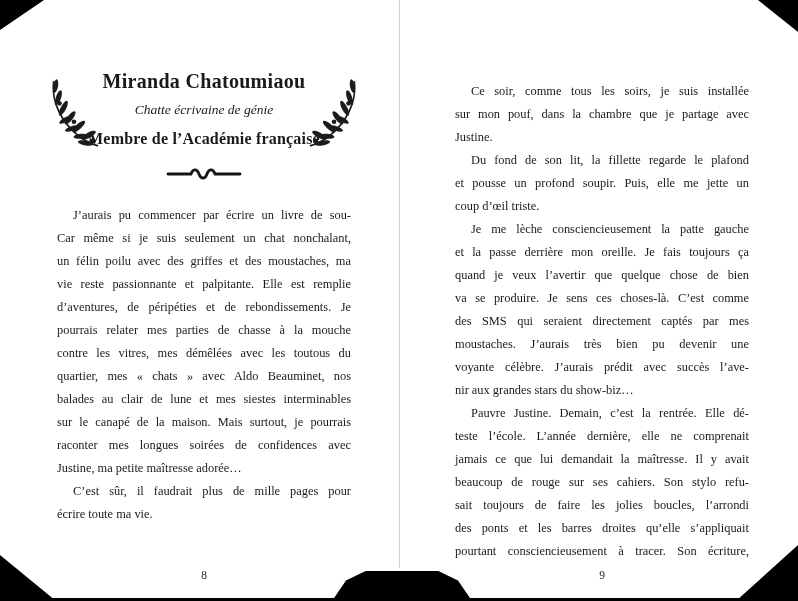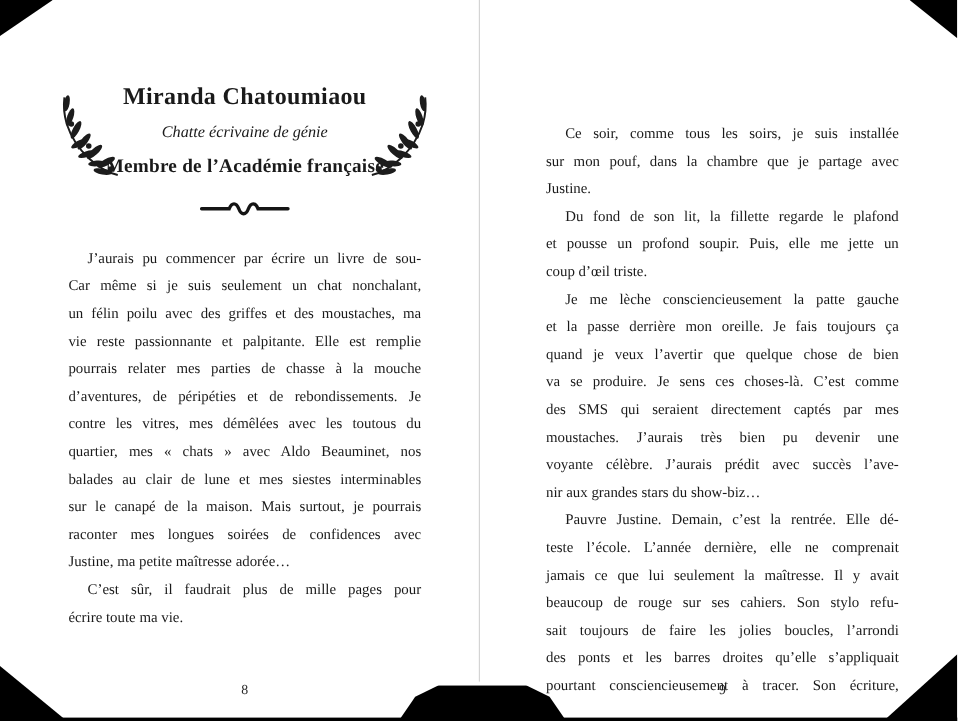--- a/index.html
+++ b/index.html
@@ -32,21 +32,21 @@
   .branch { position:absolute; top:6px; width:58px; height:76px; }
   .branch-left { left:-13px; }
   .branch-right { right:-13px; transform:scaleX(-1); }
   .title { font-size:20px; font-weight:bold; letter-spacing:0.3px; }
   .subtitle { font-style:italic; font-size:13.5px; margin-top:9px; }
   .membership { font-weight:bold; font-size:16px; letter-spacing:0.2px; margin-top:12px; }
   .divider { display:block; margin:18px auto 0 auto; width:76px; height:16px; }
 
   .body { font-size:12.4px; line-height:23px; }
   .page-left .body { margin-top:22px; }
-  .page-right .body { padding-top:100px; }
+  .page-right .body { padding-top:80px; }
   .para { margin:0; }
   .line { text-align:justify; text-align-last:justify; hyphens:none; }
   .line.first { text-indent:16px; }
   .line.last { text-align-last:left; }
 
   .pagenum {
     position:absolute; top:569px; left:0; width:100%;
     text-align:center; font-size:11.5px; color:#2a2a2a;
   }
 </style>
@@ -106,22 +106,22 @@
         <path d="M2 8 H25 C27 2.5 31 2.5 33 8 C35 13.5 39 13.5 41 8 C43 2.5 47 2.5 49 8 H74" fill="none" stroke="#151515" stroke-width="2.8" stroke-linecap="round"></path>
       </svg>
     </div>
 
     <div class="body">
         <div class="para">
           <div class="line first">J’aurais pu commencer par écrire un livre de sou-</div>
           <div class="line">Car même si je suis seulement un chat nonchalant,</div>
           <div class="line">un félin poilu avec des griffes et des moustaches, ma</div>
           <div class="line">vie reste passionnante et palpitante. Elle est remplie</div>
+          <div class="line">d’aventures, de péripéties et de rebondissements. Je</div>
           <div class="line">pourrais relater mes parties de chasse à la mouche</div>
-          <div class="line">d’aventures, de péripéties et de rebondissements. Je</div>
           <div class="line">contre les vitres, mes démêlées avec les toutous du</div>
           <div class="line">quartier, mes « chats » avec Aldo Beauminet, nos</div>
           <div class="line">balades au clair de lune et mes siestes interminables</div>
           <div class="line">sur le canapé de la maison. Mais surtout, je pourrais</div>
           <div class="line">raconter mes longues soirées de confidences avec</div>
           <div class="line last">Justine, ma petite maîtresse adorée…</div>
         </div>
         <div class="para">
           <div class="line first">C’est sûr, il faudrait plus de mille pages pour</div>
           <div class="line last">écrire toute ma vie.</div>
@@ -149,21 +149,21 @@
           <div class="line">quand je veux l’avertir que quelque chose de bien</div>
           <div class="line">va se produire. Je sens ces choses-là. C’est comme</div>
           <div class="line">des SMS qui seraient directement captés par mes</div>
           <div class="line">moustaches. J’aurais très bien pu devenir une</div>
           <div class="line">voyante célèbre. J’aurais prédit avec succès l’ave-</div>
           <div class="line last">nir aux grandes stars du show-biz…</div>
         </div>
         <div class="para">
           <div class="line first">Pauvre Justine. Demain, c’est la rentrée. Elle dé-</div>
           <div class="line">teste l’école. L’année dernière, elle ne comprenait</div>
-          <div class="line">jamais ce que lui seulement la maîtresse. Il y avait</div>
+          <div class="line">jamais ce que lui demandait la maîtresse. Il y avait</div>
           <div class="line">beaucoup de rouge sur ses cahiers. Son stylo refu-</div>
           <div class="line">sait toujours de faire les jolies boucles, l’arrondi</div>
           <div class="line">des ponts et les barres droites qu’elle s’appliquait</div>
           <div class="line">pourtant consciencieusement à tracer. Son écriture,</div>
         </div>
       </div>
     <div class="pagenum">9</div>
   </div>
 
   <div class="bottom-strip"></div>

